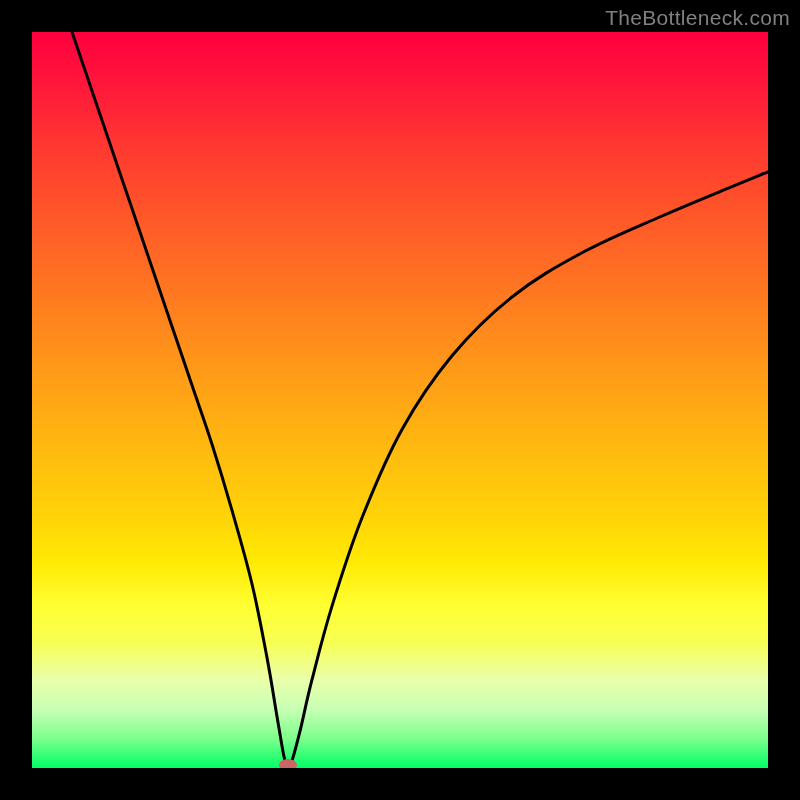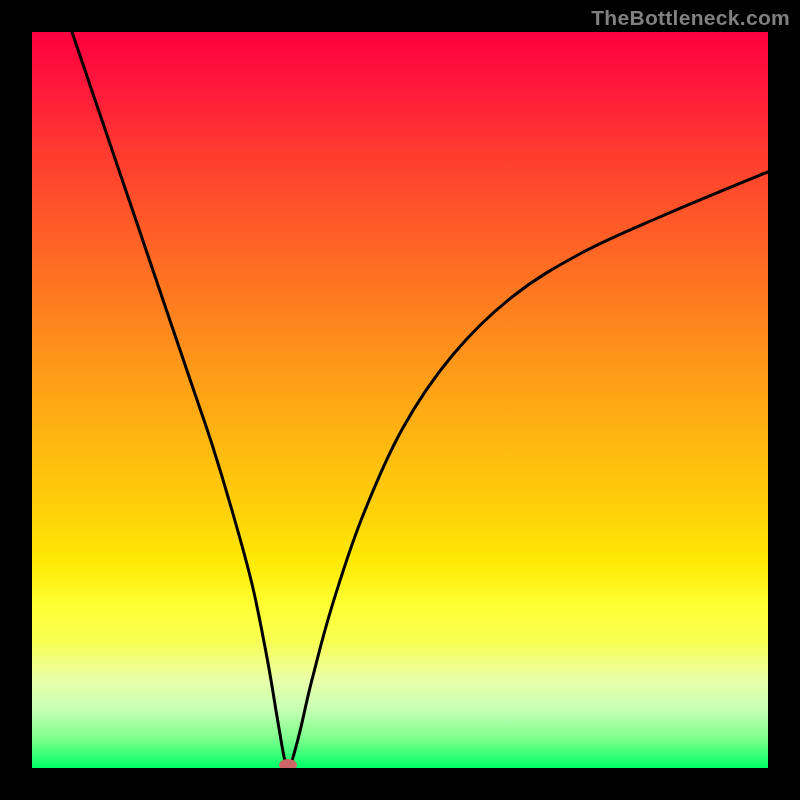--- a/index.html
+++ b/index.html
@@ -60,21 +60,21 @@
   #bottleneck-marker {
     fill: #cc6666;
     stroke: none;
   }
   #watermark {
     position: absolute;
     top: 6px;
     right: 10px;
     color: #808080;
     font-size: 21px;
-    font-weight: 700;
+    font-weight: 400;
     letter-spacing: 0.3px;
     user-select: none;
   }
 </style>
 </head>
 <body>
 
 <div id="frame">
   <div id="watermark">TheBottleneck.com</div>
 

